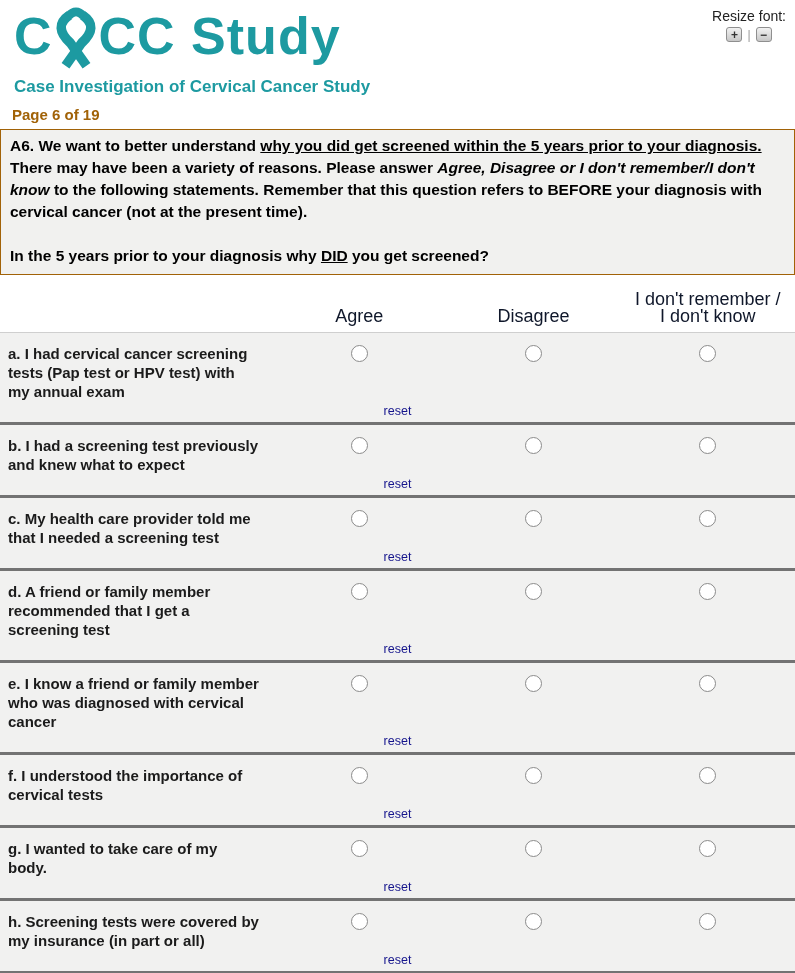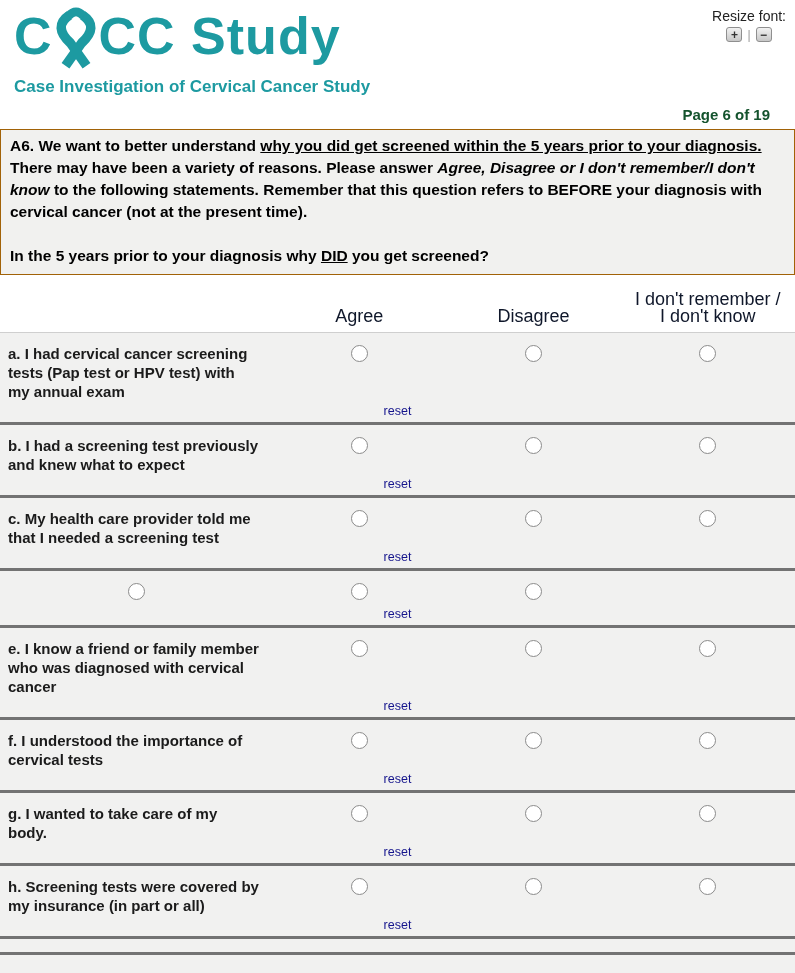--- a/index.html
+++ b/index.html
@@ -17,22 +17,22 @@
   .resize-block { position:absolute; right:9px; top:8px; display:inline-block; text-align:center; }
   .resize-label { font-size:14px; color:#222; margin-bottom:3px; }
   .resize-btns { display:flex; align-items:center; justify-content:center; gap:5px; }
   .rs-btn { width:16px; height:15px; border:1px solid #8f8f8f; border-radius:3px;
             background:linear-gradient(#f2f2f2,#c7c7c7); color:#333; font-weight:bold;
             font-size:12px; line-height:12px; display:inline-flex; align-items:center;
             justify-content:center; cursor:pointer; font-family:"Liberation Sans",sans-serif; }
   .rs-sep { color:#9a9a9a; font-size:12px; }
 
   
-  .page-indicator { text-align:right; font-weight:bold; font-size:15px; color:#14532d;
-                    padding:0 9px; margin:4px 16px 6px; }
+  .page-indicator { font-weight:bold; font-size:15px; color:#a16207;
+                    padding:0 9px; margin:4px 3px 6px; }
 
   
   .qbox { border:1px solid #a16207; background:#f1f1ef; padding:5px 9px 7px;
           font-weight:bold; font-size:15.5px; line-height:22px; color:#000; }
   .qbox p { margin:0; }
   .qbox .blankline { height:22px; }
   .u { text-decoration:underline; }
   .it { font-style:italic; }
 
   
@@ -121,20 +121,21 @@
           <div class="row-grid">
             <div class="stmt">c. My health care provider told me that I needed a screening test</div>
             <div class="cell"><span class="radio"></span></div>
             <div class="cell"><span class="radio"></span></div>
             <div class="cell"><span class="radio"></span></div>
           </div>
           <div class="reset-row"><a class="reset" href="#">reset</a></div>
         </div>
         <div class="row">
           <div class="row-grid">
+            <div class="stmt">d. A friend or family member recommended that I get a screening test</div>
             <div class="cell"><span class="radio"></span></div>
             <div class="cell"><span class="radio"></span></div>
             <div class="cell"><span class="radio"></span></div>
           </div>
           <div class="reset-row"><a class="reset" href="#">reset</a></div>
         </div>
         <div class="row">
           <div class="row-grid">
             <div class="stmt">e. I know a friend or family member who was diagnosed with cervical cancer</div>
             <div class="cell"><span class="radio"></span></div>

